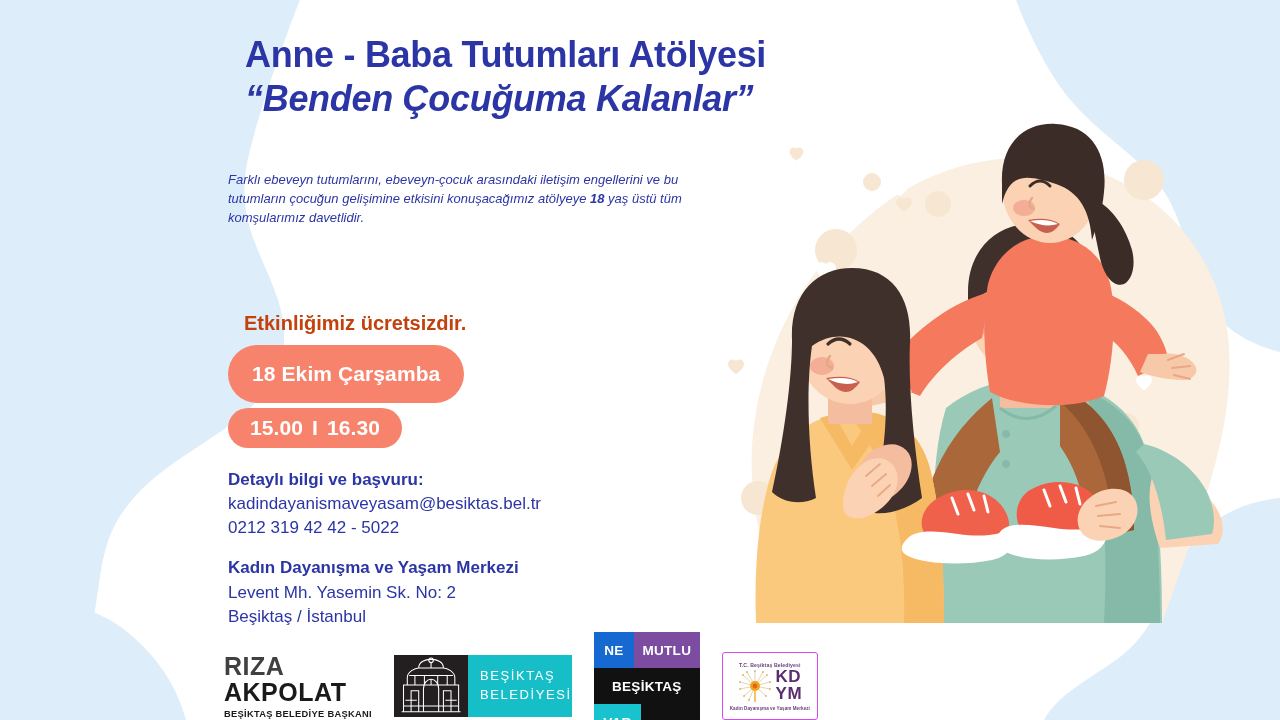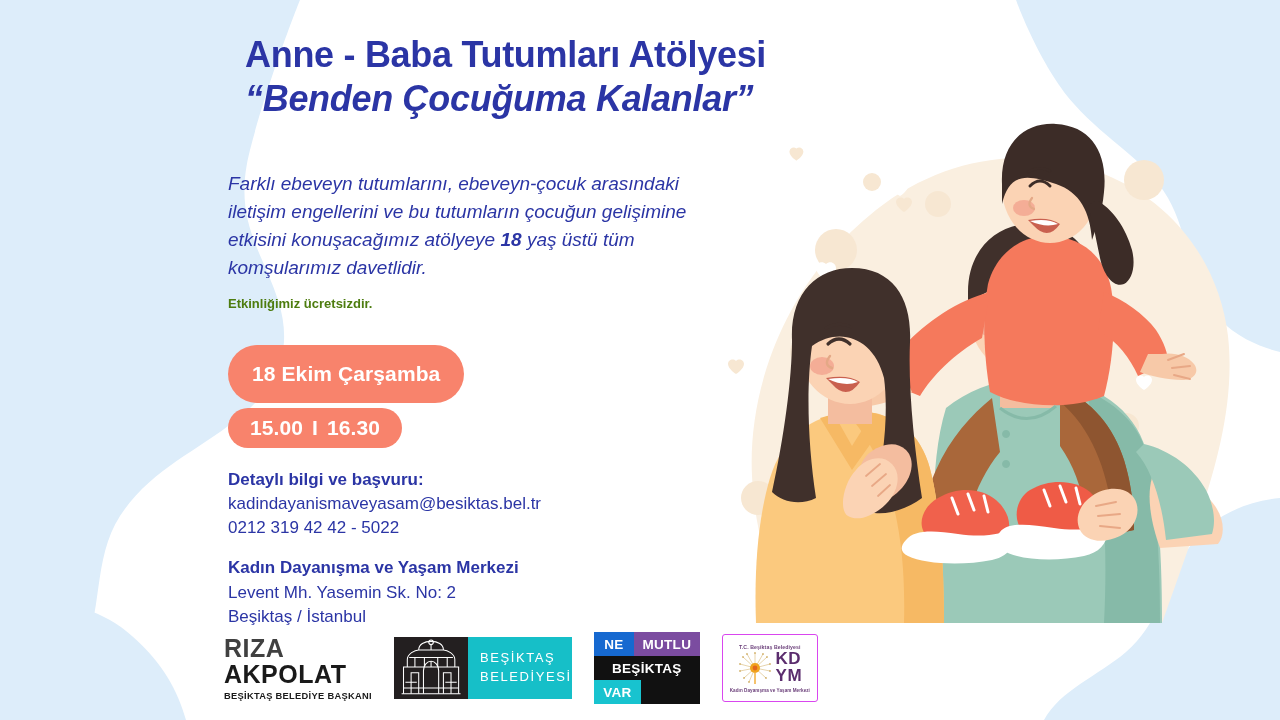--- a/index.html
+++ b/index.html
@@ -24,28 +24,28 @@
     font-size:36px;font-weight:bold;color:#2B35A5;letter-spacing:-0.3px;
     line-height:1.18;margin:0;white-space:nowrap;
   }
   .title-sub{
     font-size:36px;font-weight:bold;font-style:italic;color:#2B35A5;
     letter-spacing:-0.3px;line-height:1.18;margin:2px 0 0 0;white-space:nowrap;
   }
 
   .desc{
     position:absolute;left:228px;top:170px;width:500px;
-    font-size:19px;font-style:italic;color:#2B35A5;line-height:1.48;
+    font-size:13px;font-style:italic;color:#2B35A5;line-height:1.48;
     margin:0;font-weight:500;
   }
   .desc b{font-weight:bold;font-style:italic;}
 
   .free-note{
     position:absolute;left:228px;top:296px;
-    font-size:13px;font-weight:bold;color:#4d7c0f;margin:0;white-space:nowrap;
+    font-size:20px;font-weight:bold;color:#c2410c;margin:16px;white-space:nowrap;
   }
 
   .pill{
     position:absolute;background:#F8836C;border-radius:40px;color:#ffffff;
     font-weight:bold;display:flex;align-items:center;justify-content:center;
     white-space:nowrap;letter-spacing:0.1px;
   }
   .pill-date{left:228px;top:345px;height:40px;padding:9px 24px;font-size:21px;}
   .pill-time{left:228px;top:408px;height:40px;padding:0 22px;font-size:21px;align-items:center;}
   .pill-time .sep{padding:0 9px;font-weight:bold;}
@@ -62,21 +62,21 @@
   .logo-riza .l1{font-size:25px;font-weight:bold;color:#404040;letter-spacing:0.5px;line-height:1.0;}
   .logo-riza .l2{font-size:25px;font-weight:bold;color:#1a1a1a;letter-spacing:0.5px;line-height:1.08;}
   .logo-riza .l3{font-size:9.3px;font-weight:bold;color:#1a1a1a;letter-spacing:0.3px;margin-top:3px;}
 
   .logo-bel{display:flex;height:62px;width:178px;}
   .logo-bel .bel-dark{width:78px;background:#231f20;display:flex;align-items:flex-end;justify-content:center;overflow:hidden;}
   .logo-bel .bel-teal{flex:1;background:#16bfc8;display:flex;flex-direction:column;justify-content:center;padding-left:12px;}
   .logo-bel .bel-teal span{color:#ffffff;font-size:13px;font-weight:500;letter-spacing:1.6px;line-height:1.45;}
 
   .logo-nm{display:flex;flex-direction:column;width:106px;}
-  .logo-nm .row{display:flex;height:24px;}
+  .logo-nm .row{display:flex;height:36px;}
   .logo-nm .cell{display:flex;align-items:center;justify-content:center;color:#ffffff;font-size:13.5px;font-weight:bold;letter-spacing:0.3px;}
   .nm-ne{background:#1669d0;width:40px;}
   .nm-mutlu{background:#7b4ca0;flex:1;}
   .nm-bes{background:#111111;width:106px;}
   .nm-var{background:#18c3cf;width:47px;}
   .nm-blackpad{background:#111111;flex:1;}
 
   .logo-kdym{
     width:94px;height:66px;border:1px solid #d946ef;border-radius:3px;background:#ffffff;
     position:relative;display:flex;flex-direction:column;align-items:center;justify-content:center;

